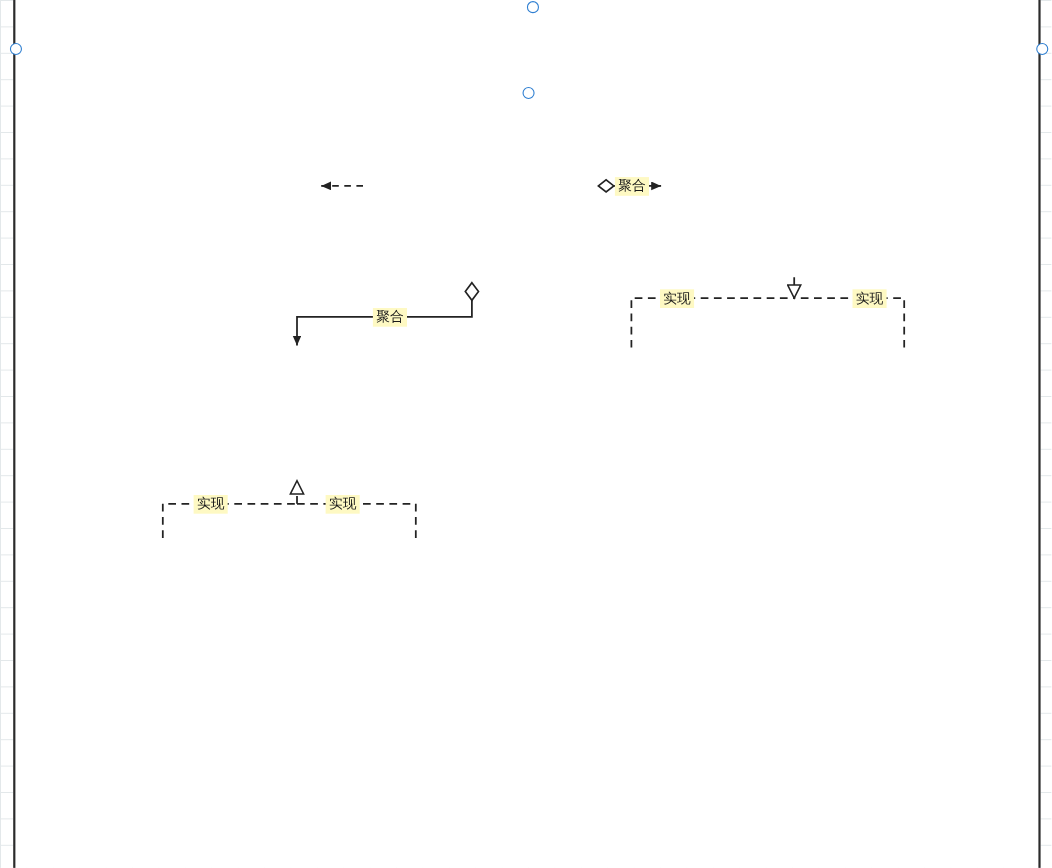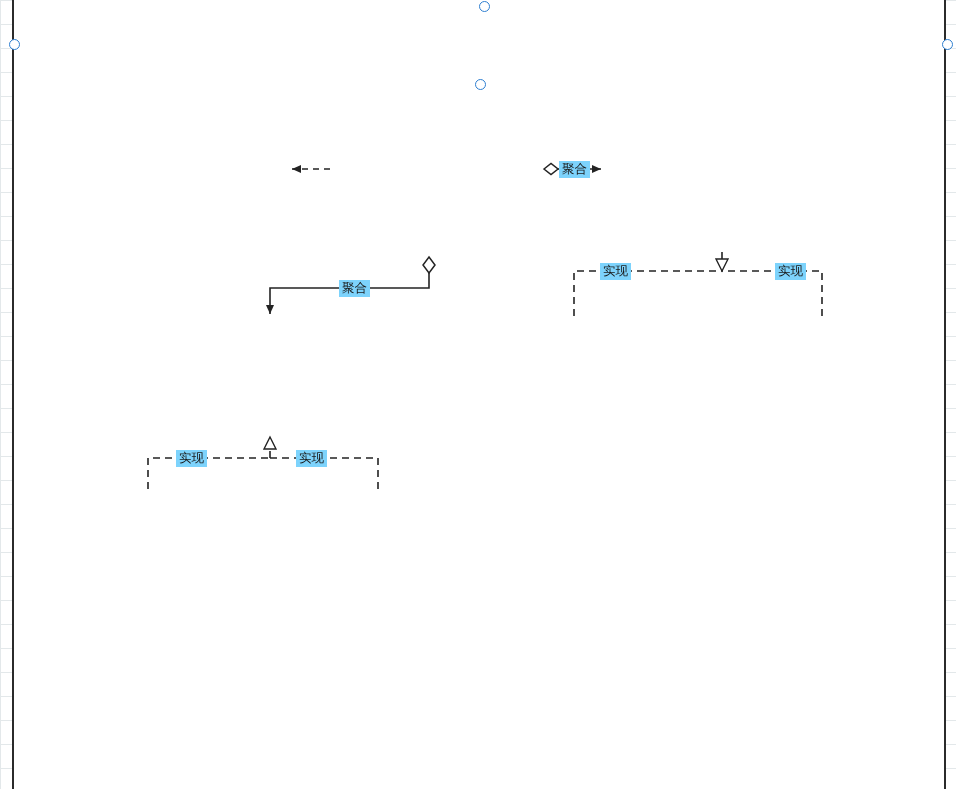--- a/index.html
+++ b/index.html
@@ -88,21 +88,21 @@
   .uml .title .n{font-weight:bold;display:block;}
   .uml .title .cn{font-weight:bold;display:block;}
   .uml.pink .title .n,.uml.pink .title .cn{font-weight:normal;}
   .uml .rows{padding:4px 8px 5px 8px;font-size:12.6px;line-height:17.5px;}
   .uml .rows div{white-space:nowrap;}
   .uml .empty{height:26px;}
 
   
   .elabel{
     position:absolute;font-size:12.5px;color:#1a1a1a;
-    background:#7dd3fc;padding:0 3px;white-space:nowrap;z-index:4;
+    background:#fef9c3;padding:0 3px;white-space:nowrap;z-index:4;
   }
 </style>
 </head>
 <body>
 
 <div id="grid-bg"></div>
 <div id="canvas"></div>
 
 <svg id="diagram" viewBox="0 0 956 789" xmlns="http://www.w3.org/2000/svg">
   <defs>

